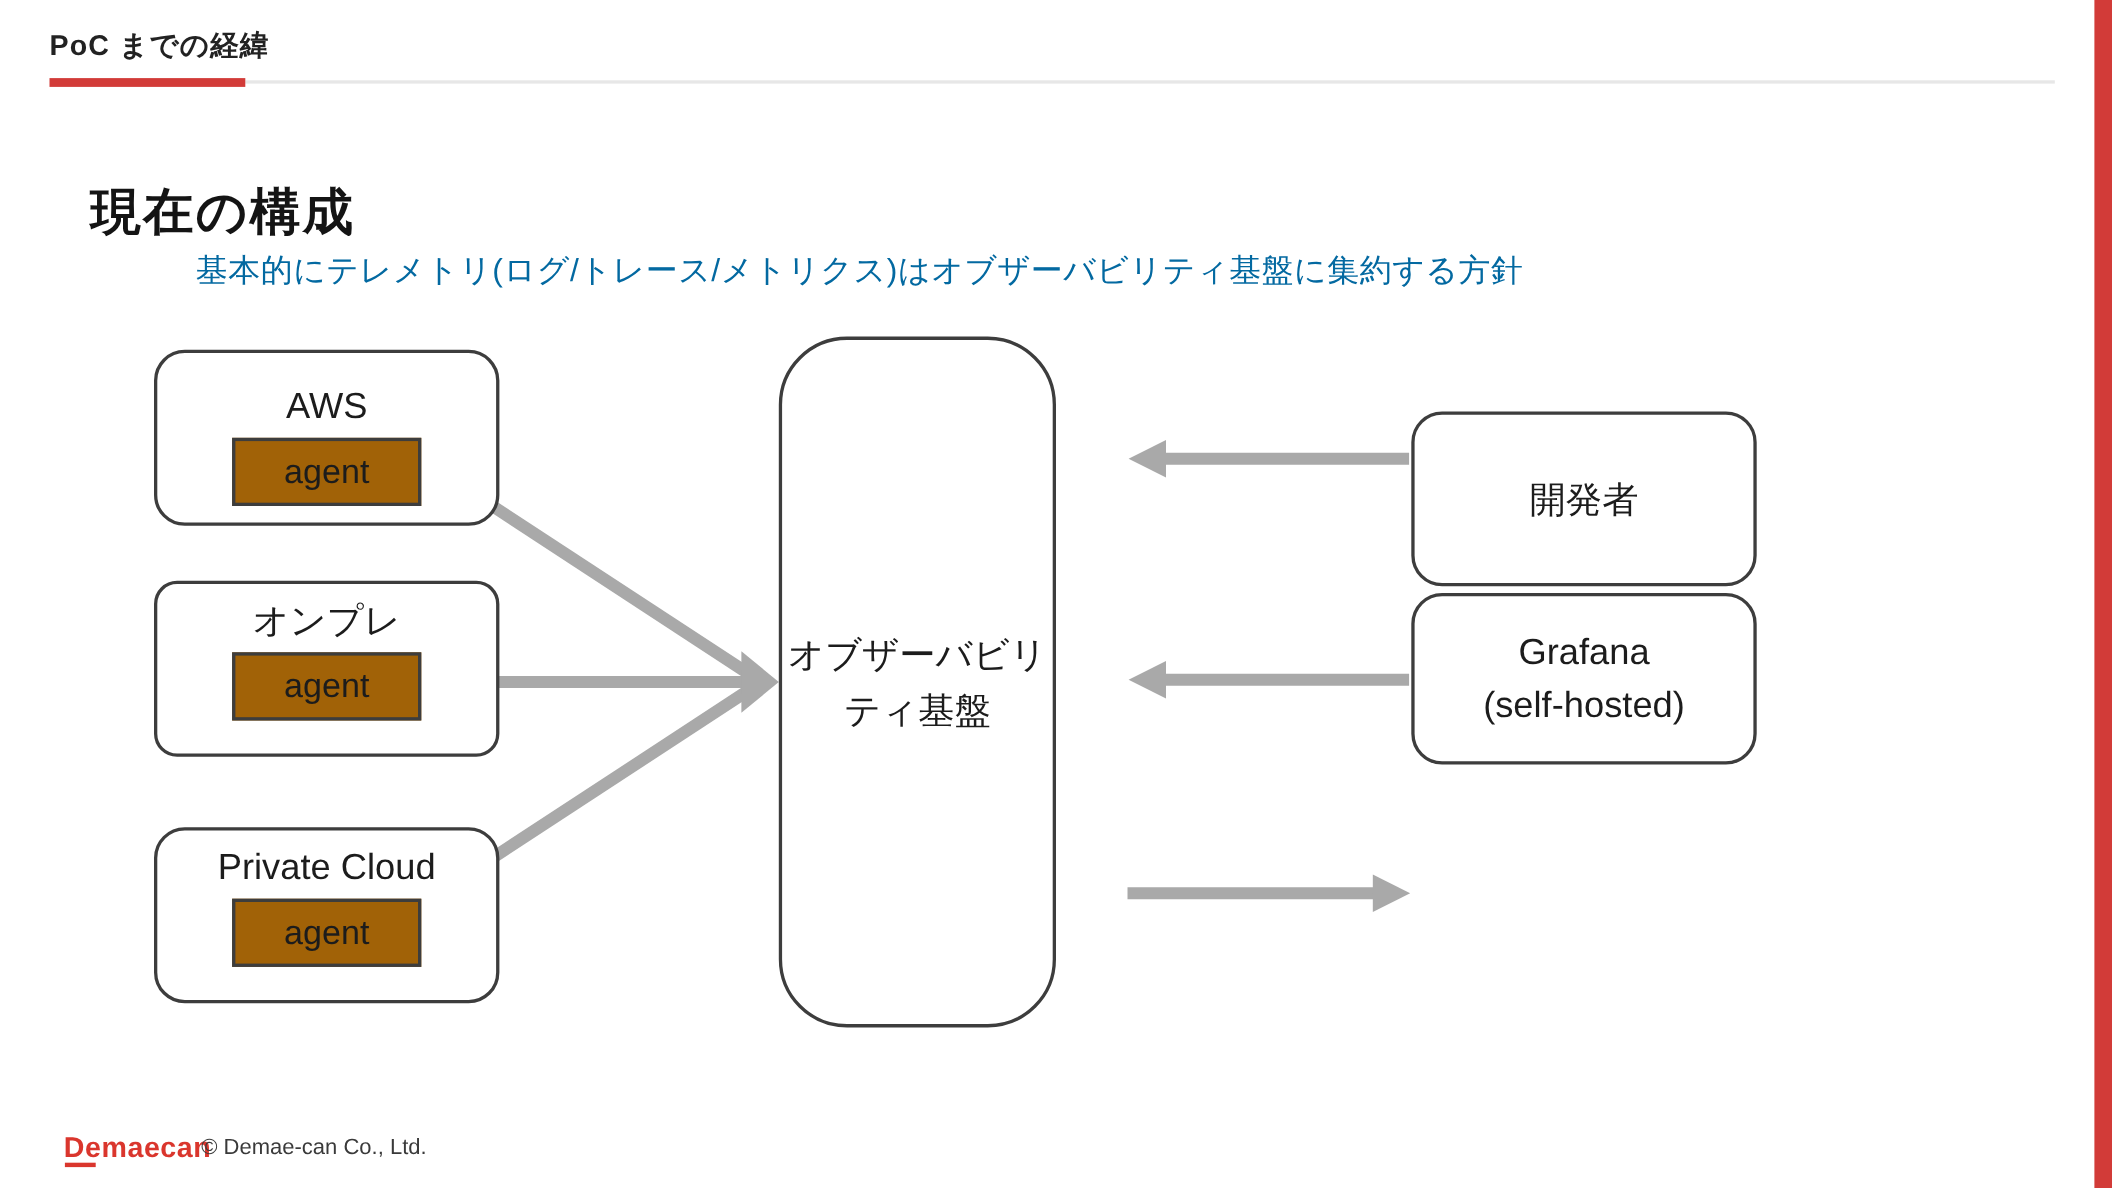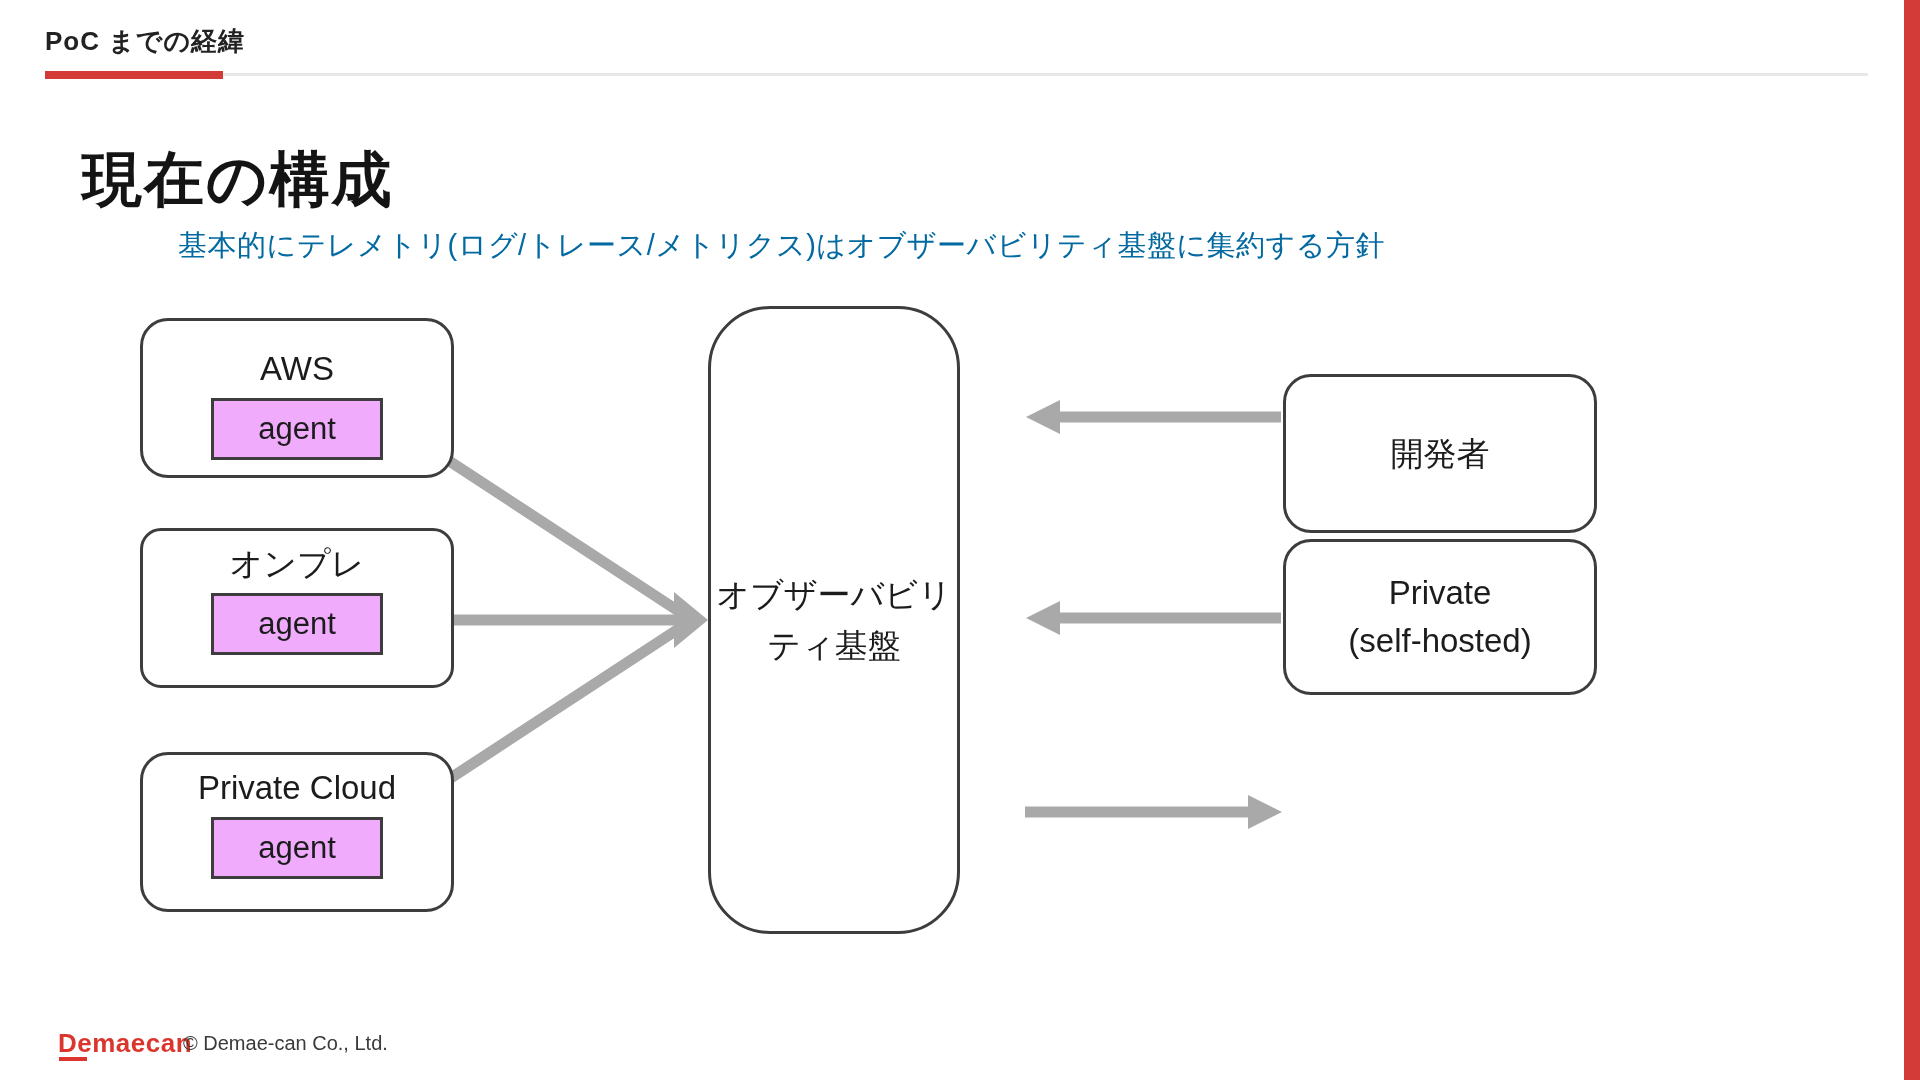--- a/index.html
+++ b/index.html
@@ -20,22 +20,22 @@
   .hdr-rule{
     position:absolute;left:223px;top:73px;width:1645px;height:3px;
     background:#e7e7e7;
   }
   .hdr-accent{
     position:absolute;left:45px;top:71px;width:178px;height:8px;
     background:#d23b38;
   }
   
   .title{
-    position:absolute;left:82px;top:140px;
-    font-size:60px;font-weight:700;color:#141414;
+    position:absolute;left:82px;top:162px;
+    font-size:46px;font-weight:700;color:#141414;
     letter-spacing:2px;white-space:nowrap;
   }
   .subtitle{
     position:absolute;left:138px;top:226px;
     font-size:29px;font-weight:400;color:#0369a1;
     letter-spacing:0.5px;white-space:nowrap;margin-left:40px;
   }
   
   .node{
     position:absolute;
@@ -49,21 +49,21 @@
     display:flex;flex-direction:column;align-items:center;
     padding-top:10px;
   }
   .box-label{
     font-size:33px;line-height:46px;color:#1c1c1c;white-space:nowrap;
   }
   .agent-chip{
     margin-top:6px;
     width:172px;height:62px;
     border:3px solid #3d3d3d;box-sizing:border-box;
-    background:#f0abfc;
+    background:#a16207;
     display:flex;align-items:center;justify-content:center;
     font-size:31px;color:#1c1c1c;
   }
   .center-box{
     left:708px;top:306px;width:252px;height:628px;
     border-radius:62px;
     display:flex;align-items:center;justify-content:center;
   }
   .center-text{
     font-size:33px;line-height:1.55;text-align:center;color:#1c1c1c;
@@ -152,21 +152,21 @@
       <div>ティ基盤</div>
     </div>
   </div>
 
   <div class="node rounded consumer-box" id="developer-box">
     <div class="consumer-text">開発者</div>
   </div>
 
   <div class="node rounded consumer-box" id="grafana-box">
     <div class="consumer-text">
-      <div>Private</div>
+      <div>Grafana</div>
       <div>(self-hosted)</div>
     </div>
   </div>
 
 
   <div class="edge-strip"></div>
 
   <div class="logo">Demaecan</div>
   <div class="logo-underline"></div>
   <div class="copyright">© Demae-can Co., Ltd.</div>

